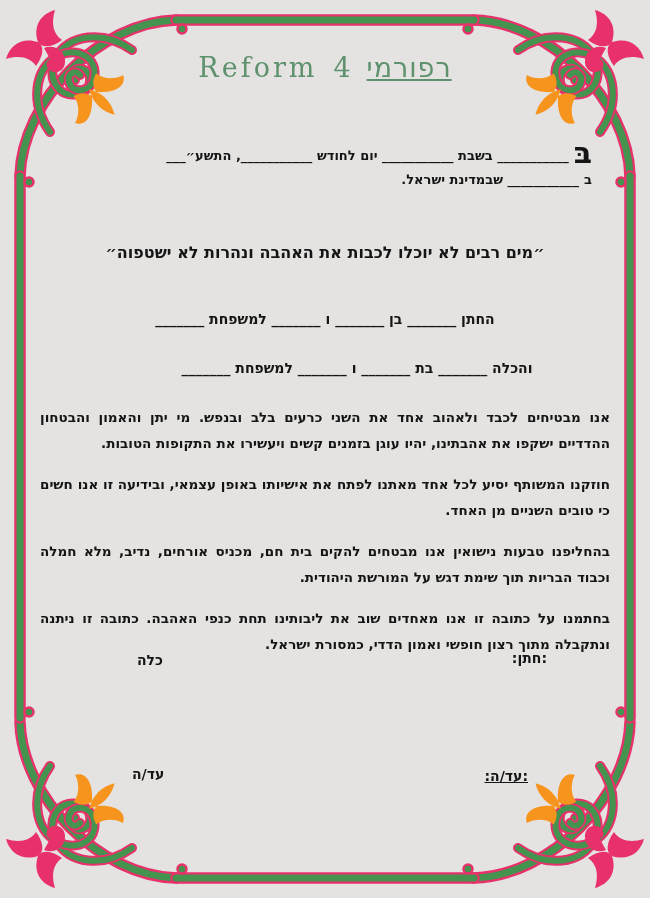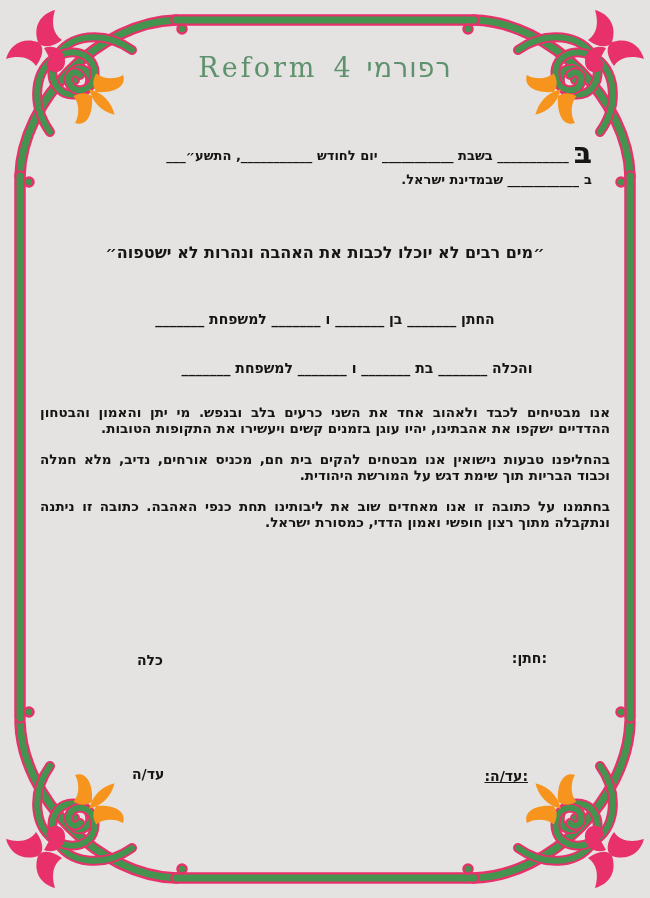--- a/index.html
+++ b/index.html
@@ -23,21 +23,21 @@
   .pinkfill{fill:var(--c-pink);}
   .orangefill{fill:var(--c-orange);}
 
   .title{
     position:absolute; top:52px; left:0; width:100%; text-align:center;
     font-family:"DejaVu Serif","DejaVu Sans",serif;
     font-size:27px; color:var(--c-title); font-weight:500;
   }
   .title .t-latin{letter-spacing:3px;}
   .title .t-num{margin:0 16px;}
-  .title .t-heb{letter-spacing:1px;}
+  .title .t-heb{letter-spacing:1px;text-decoration:underline;}
 
   .date-block{
     position:absolute; top:138px; right:58px; text-align:right;
     font-size:13px; font-weight:bold; white-space:nowrap;
   }
   .dl1{line-height:30px;}
   .dl2{line-height:18px;}
   .big-init{font-size:30px; margin-left:5px; vertical-align:-3px;}
   .init2{margin-left:5px;}
 
@@ -47,21 +47,21 @@
   }
   .party{
     position:absolute; left:0; width:100%; text-align:center;
     font-size:14px; font-weight:bold;
   }
   .groom-line{top:311px;}
   .bride-line{top:360px;padding-left:32px;}
 
   .vows{
     position:absolute; top:404px; left:40px; right:40px;
-    font-size:13.5px; font-weight:bold; text-align:justify; line-height:16px;
+    font-size:13.5px; font-weight:bold; text-align:justify; line-height:26px;
   }
   .vows p{margin:0 0 15px 0;}
 
   .sig{position:absolute; font-size:14px; font-weight:bold; white-space:nowrap;}
   .sig-groom{top:650px; right:103px;}
   .sig-bride{top:652px; left:137px;}
   .officiant{
     position:absolute; top:712px; left:0; width:100%; text-align:center;
     font-size:15px; font-weight:bold;
   }
@@ -132,20 +132,21 @@
     <div class="dl2"><span class="init2">ב</span><span>___________ שבמדינת ישראל.</span></div>
   </div>
 
   <div class="quote" dir="rtl">״מים רבים לא יוכלו לכבות את האהבה ונהרות לא ישטפוה״</div>
 
   <div class="party groom-line" dir="rtl">החתן _______ בן _______ ו _______ למשפחת _______</div>
   <div class="party bride-line" dir="rtl">והכלה _______ בת _______ ו _______ למשפחת _______</div>
 
   <div class="vows" dir="rtl">
     <p>אנו מבטיחים לכבד ולאהוב אחד את השני כרעים בלב ובנפש. מי יתן והאמון והבטחון ההדדיים ישקפו את אהבתינו, יהיו עוגן בזמנים קשים ויעשירו את התקופות הטובות.</p>
+    <p>חוזקנו המשותף יסיע לכל אחד מאתנו לפתח את אישיותו באופן עצמאי, ובידיעה זו אנו חשים כי טובים השניים מן האחד.</p>
     <p>בהחליפנו טבעות נישואין אנו מבטחים להקים בית חם, מכניס אורחים, נדיב, מלא חמלה וכבוד הבריות תוך שימת דגש על המורשת היהודית.</p>
     <p>בחתמנו על כתובה זו אנו מאחדים שוב את ליבותינו תחת כנפי האהבה. כתובה זו ניתנה ונתקבלה מתוך רצון חופשי ואמון הדדי, כמסורת ישראל.</p>
   </div>
 
   <span class="sig sig-groom" dir="rtl">:חתן:</span>
   <span class="sig sig-bride" dir="rtl">כלה</span>
 
 
   <span class="sig sig-witness-r" dir="rtl">:עד/ה:</span>
   <span class="sig sig-witness-l" dir="rtl">עד/ה</span>

